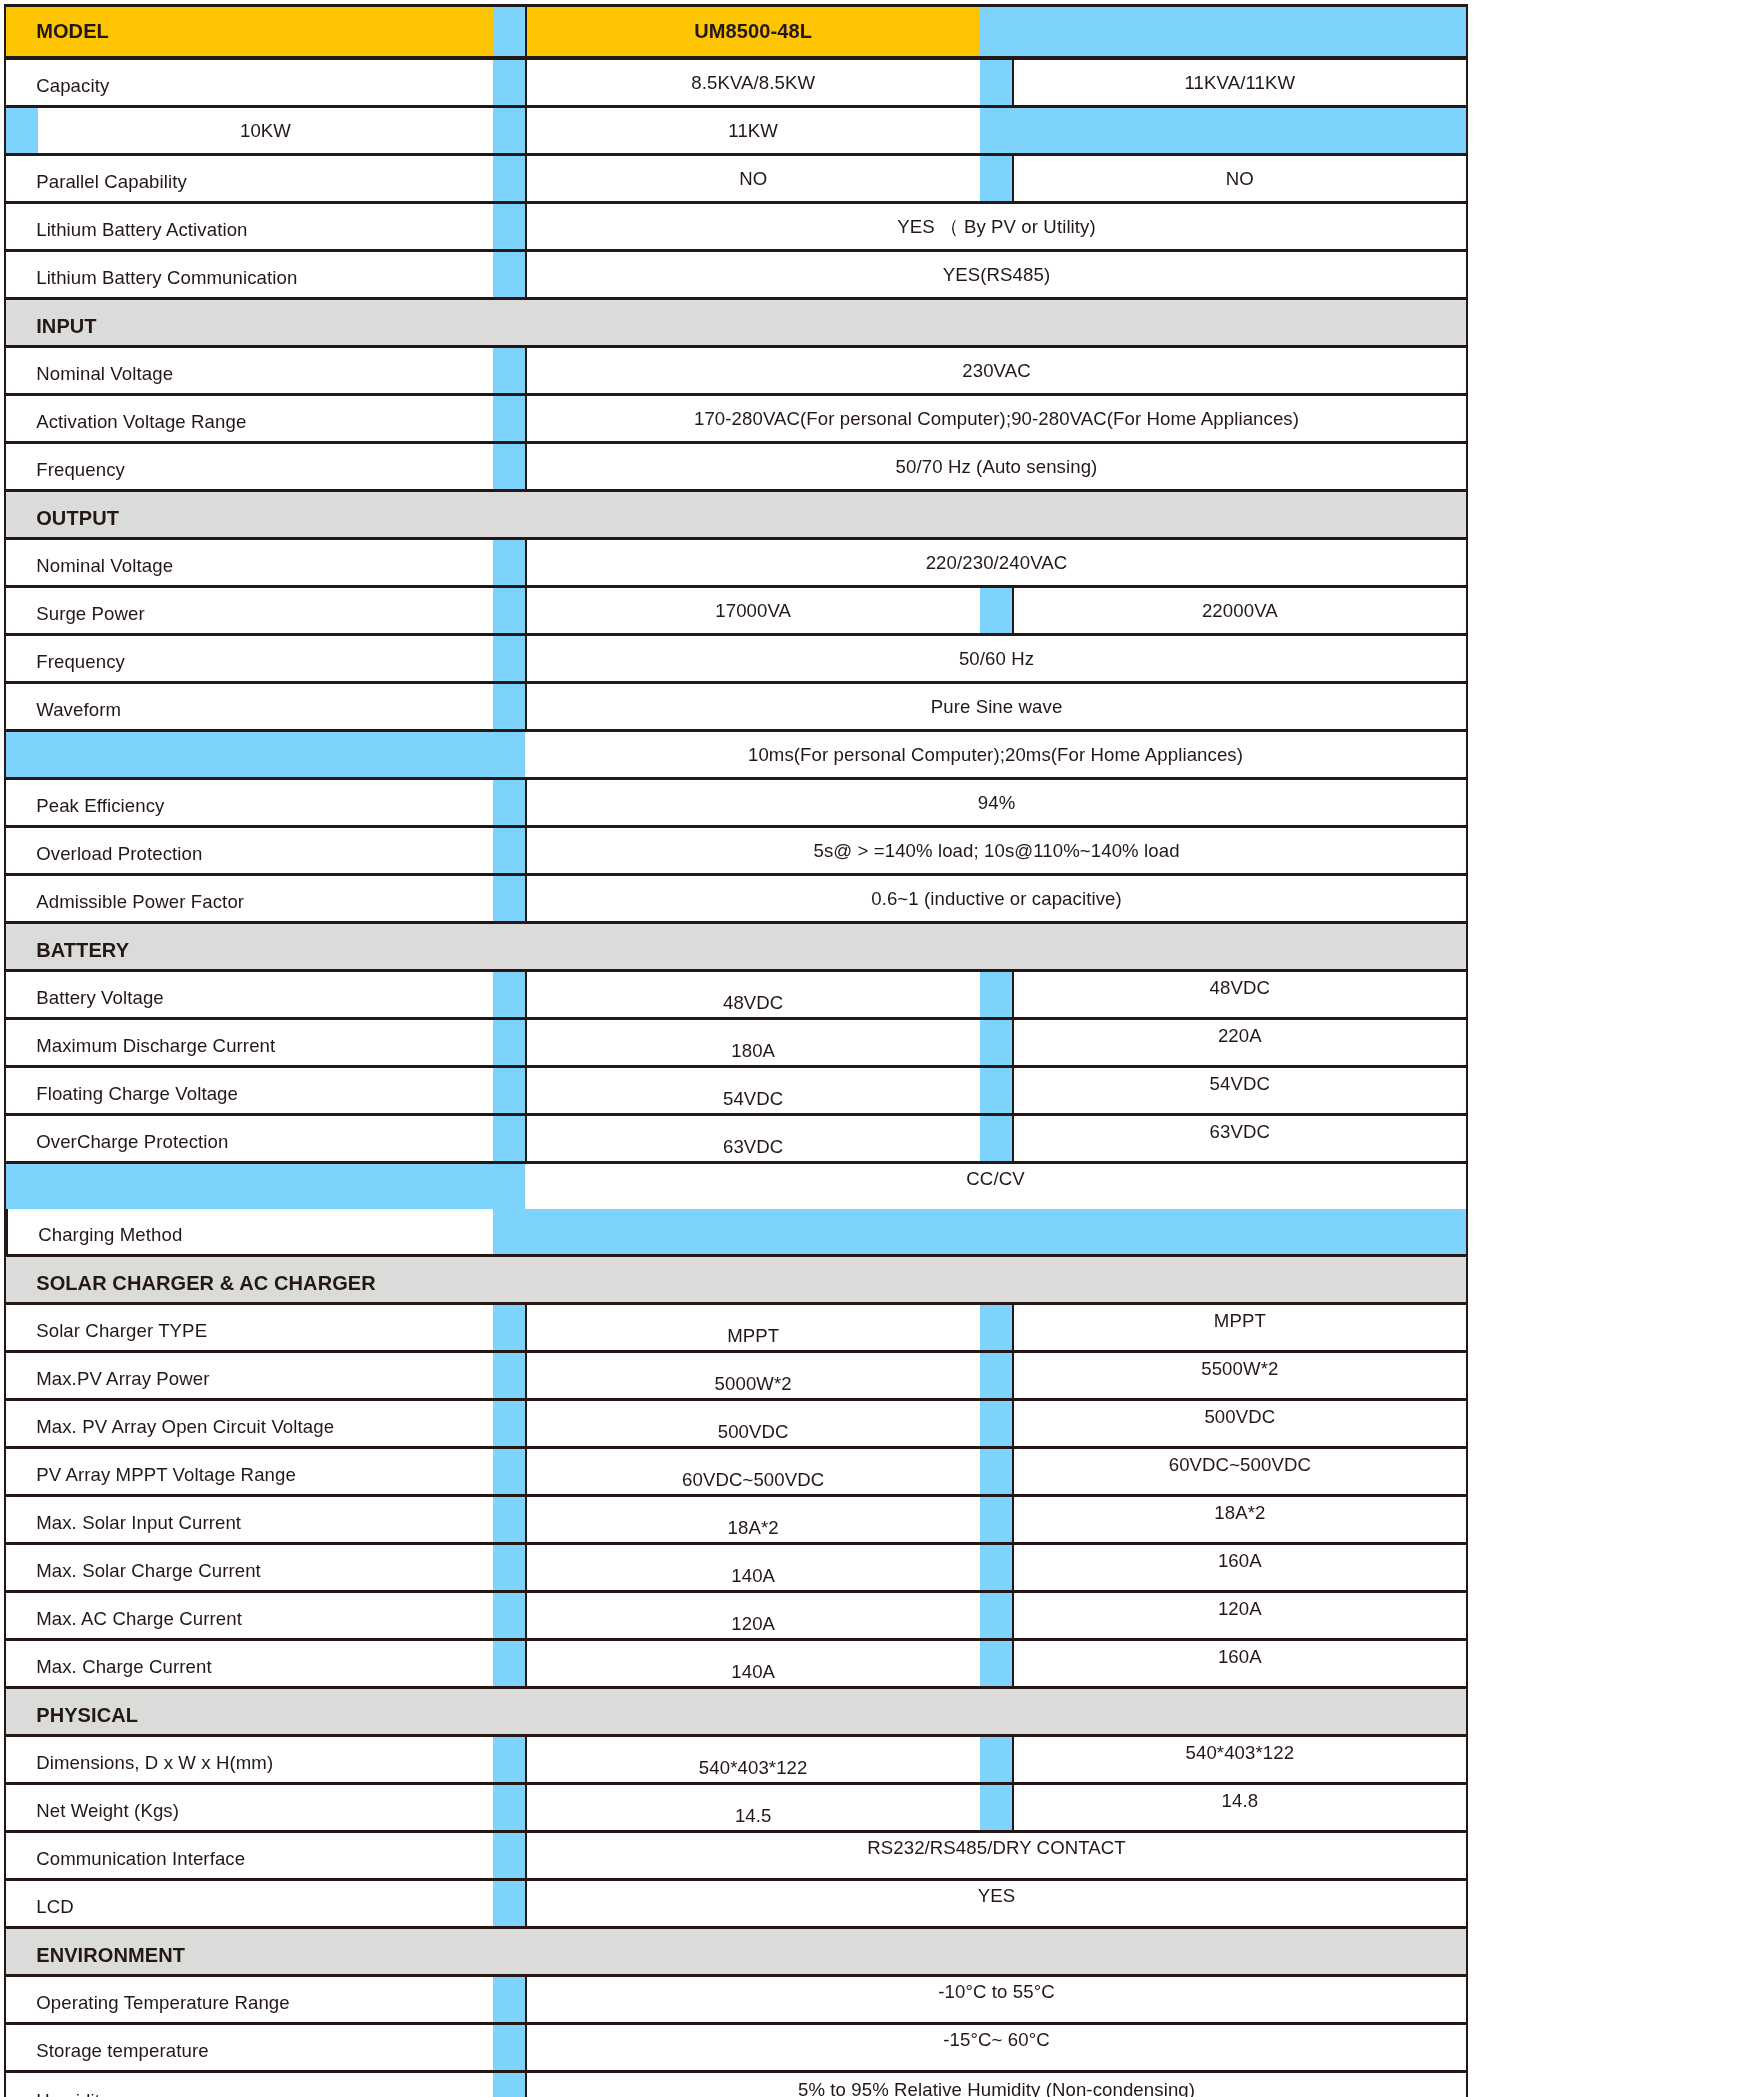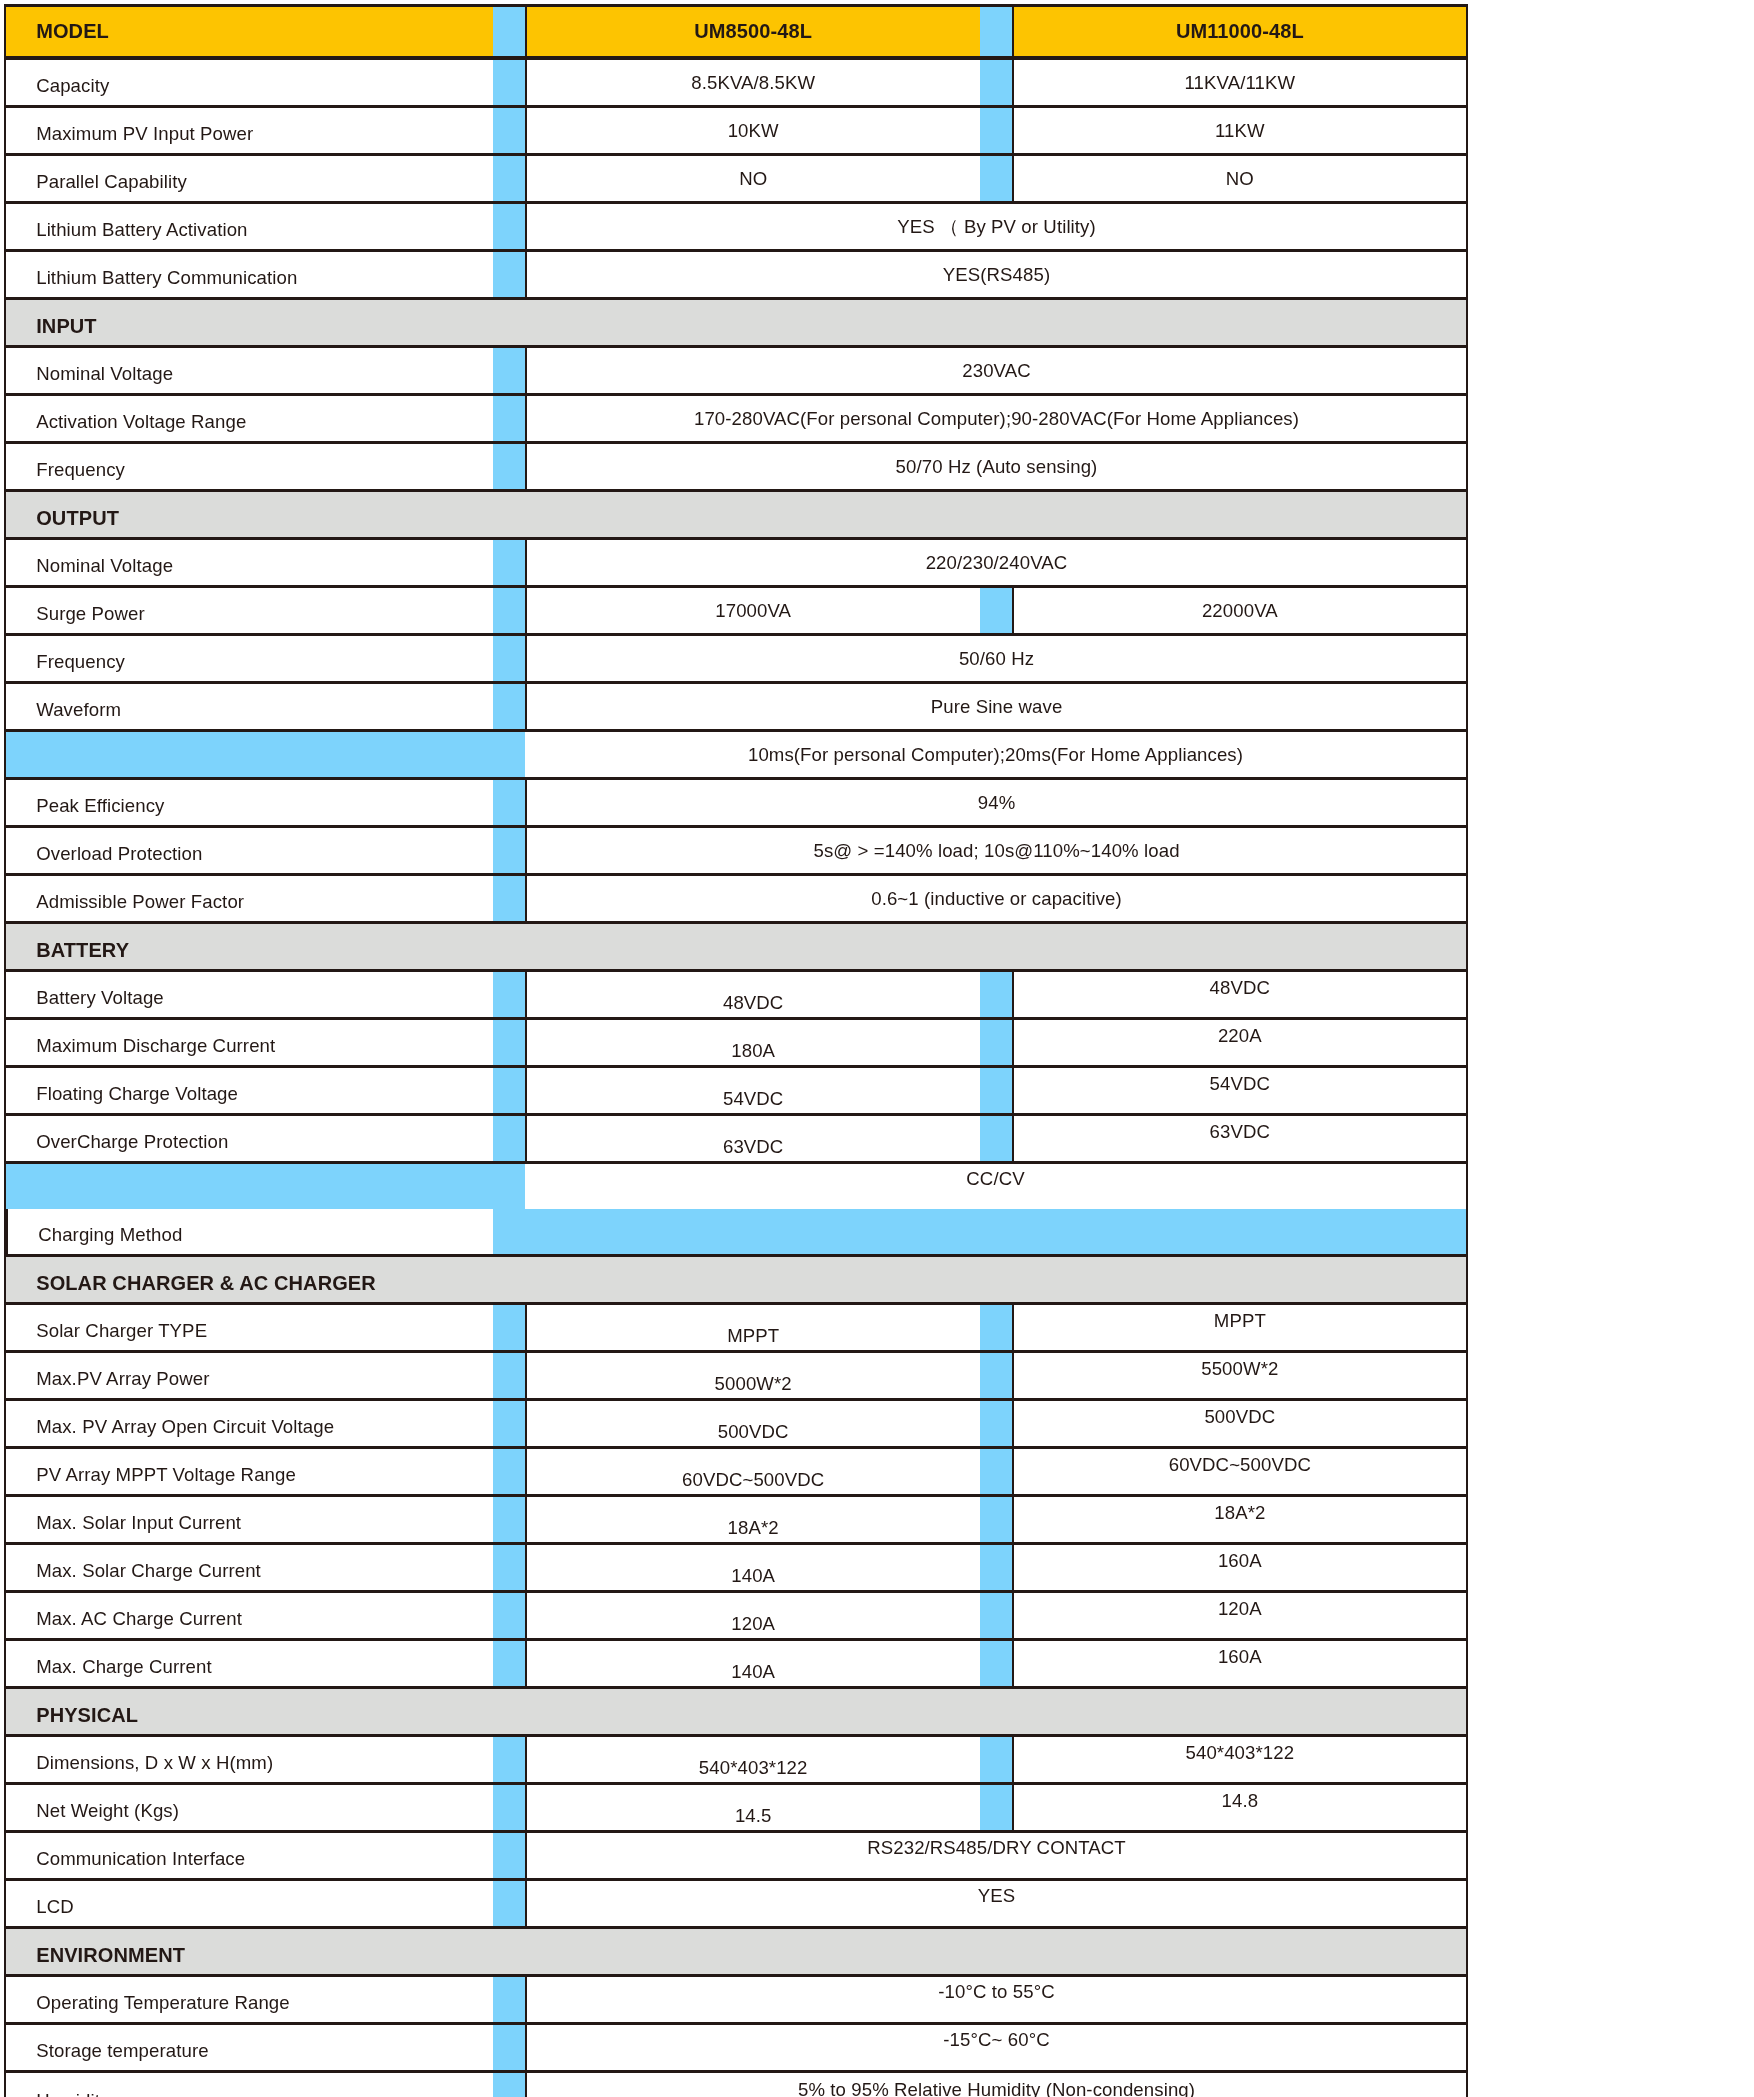--- a/index.html
+++ b/index.html
@@ -87,30 +87,28 @@
   .row.skew .cell.v3 { padding-bottom: 12.7px; }
   .row.raise .cell.value { padding-bottom: 15px; }
 </style>
 </head>
 <body>
 
 <div class="spec-table">
   <div class="row header">
     <div class="cell label">MODEL</div>
     <div class="cell value">UM8500-48L</div>
-    <div class="cell value">UM11000-48L</div>
   </div>
   <div id="rows">
       <div class="row spec">
         <div class="cell label">Capacity</div>
         <div class="cell value v2">8.5KVA/8.5KW</div>
         <div class="cell value v3">11KVA/11KW</div>
       </div>
       <div class="row spec">
-        <div class="cell label">Maximum PV Input Power</div>
         <div class="cell value v2">10KW</div>
         <div class="cell value v3">11KW</div>
       </div>
       <div class="row spec">
         <div class="cell label">Parallel Capability</div>
         <div class="cell value v2">NO</div>
         <div class="cell value v3">NO</div>
       </div>
       <div class="row merged">
         <div class="cell label">Lithium Battery Activation</div>

